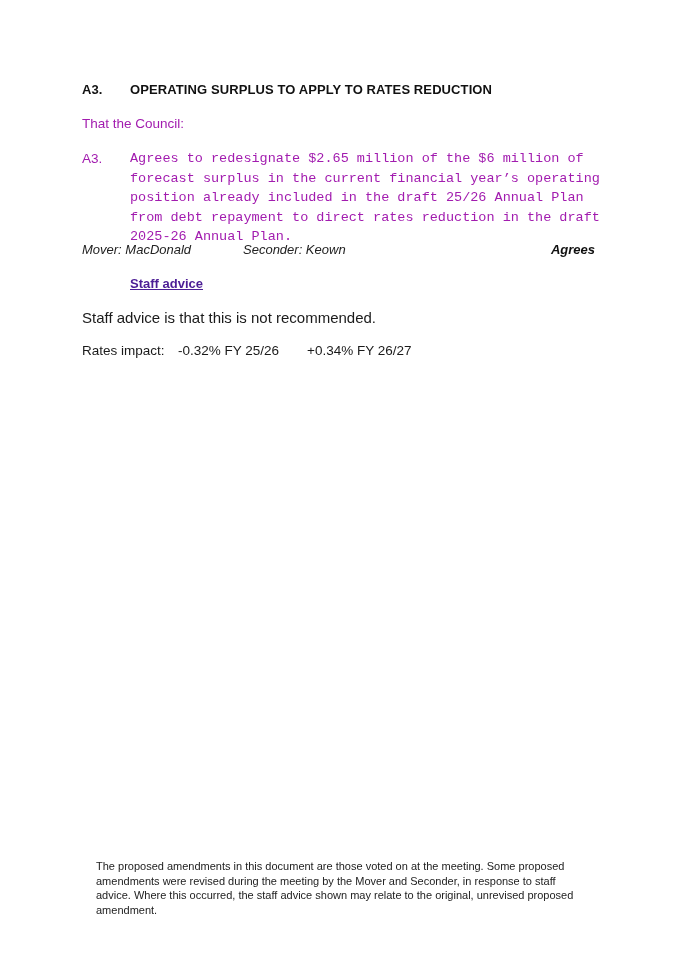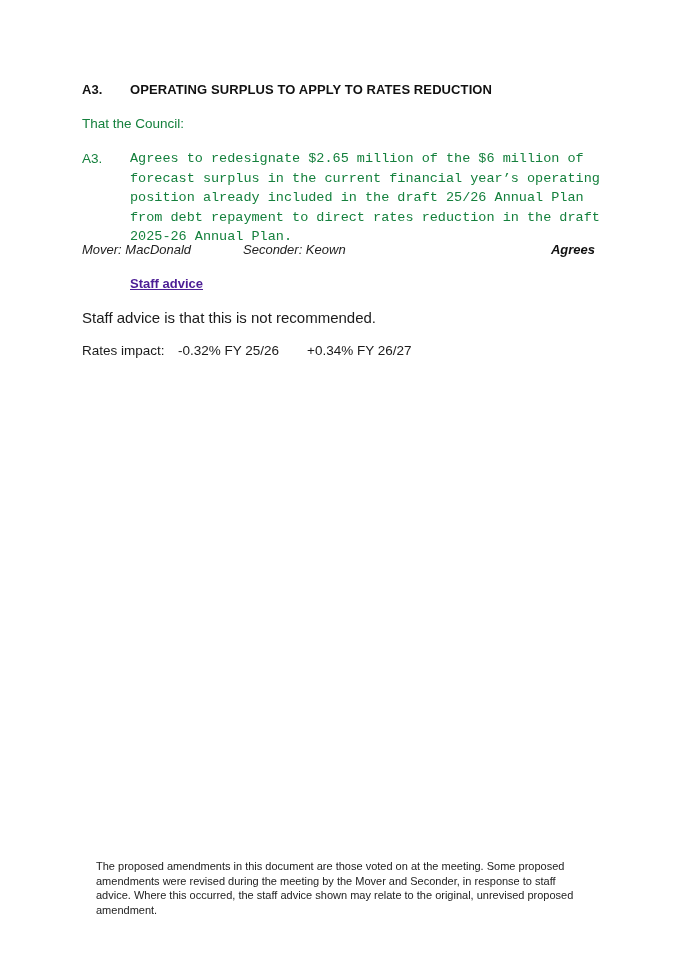--- a/index.html
+++ b/index.html
@@ -24,21 +24,21 @@
 
     .heading {
       left: 82px; top: 82px;
       font-size: 13px;
       font-weight: bold;
       color: #111111;
       letter-spacing: 0.1px;
     }
     .heading .num { display: inline-block; width: 48px; }
 
-    .blue { color: #15803d; }
+    .blue { color: #a21caf; }
 
     .that {
       left: 82px; top: 116px;
       font-size: 13.5px;
     }
 
     .resolution {
       position: absolute;
       left: 82px; top: 149px;
       width: 520px;

